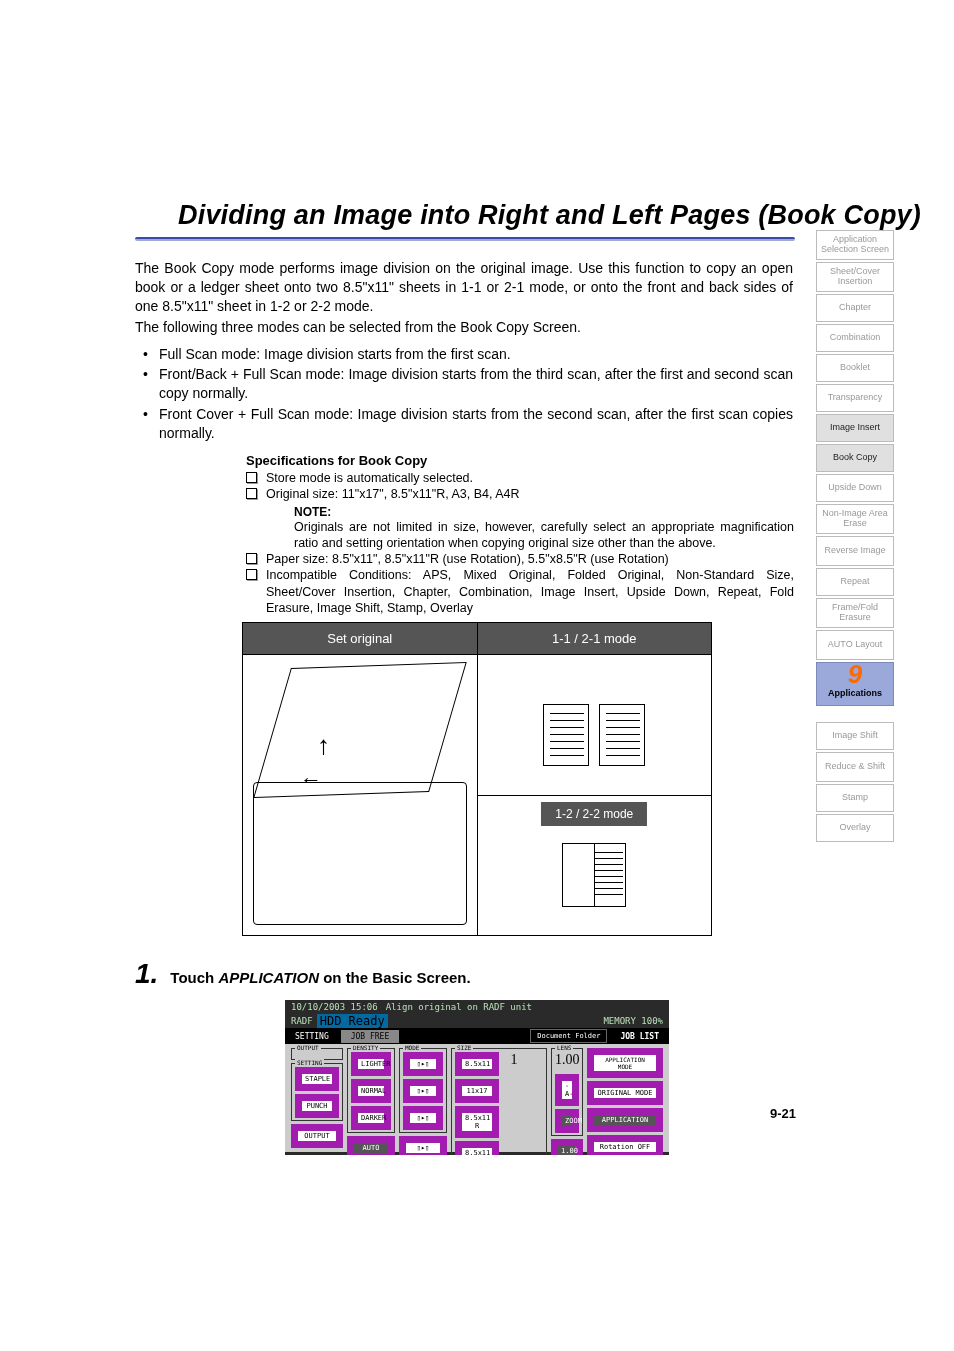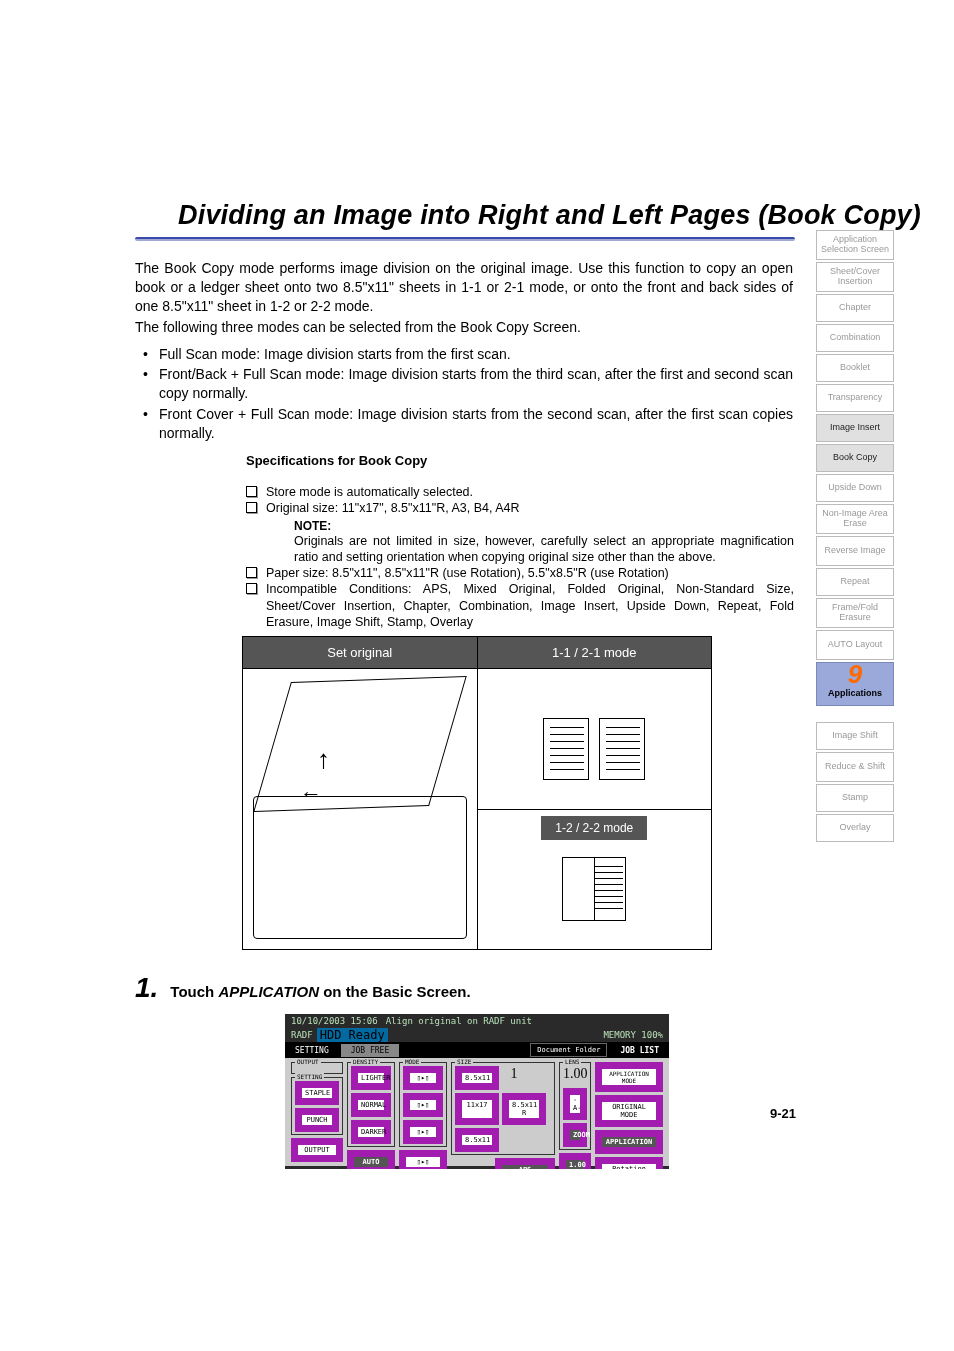--- a/index.html
+++ b/index.html
@@ -63,21 +63,21 @@
     top: 0;
   }
   .spec-block {
     margin-left: 246px;
     width: 548px;
   }
   .spec-title {
     font-size: 13px;
     font-weight: bold;
     margin-top: 10px;
-    margin-bottom: 16px;
+    margin-bottom: 2px;
   }
   .spec-item {
     font-size: 12.5px;
     line-height: 1.3;
     position: relative;
     padding-left: 20px;
     text-align: justify;
   }
   .spec-item .box {
     position: absolute;
@@ -314,21 +314,21 @@
     gap: 3px;
   }
   .pbtn {
     background: #fff;
     border: 7px solid #a21caf;
     padding: 1px 3px;
     font-size: 7px;
     text-align: center;
   }
   .pbtn.dark {
-    background: #555; color: #fff; font-weight: bold;
+    background: #555; color: #fff;
   }
   .fieldset {
     border: 1px solid #333;
     padding: 3px 3px 2px 3px;
     position: relative;
   }
   .fieldset .legend {
     position: absolute;
     top: -5px; left: 3px;
     background: #ccc;
@@ -534,21 +534,21 @@
       </div>
       <div class="panel-col" style="width:32px">
         <div class="fieldset" style="flex:1">
           <span class="legend">LENS</span>
           <div class="lens-val">1.00</div>
           <div class="pbtn" style="margin-top:6px">-A-</div>
           <div class="pbtn dark" style="margin-top:3px">ZOOM</div>
         </div>
         <div class="pbtn dark">1.00</div>
       </div>
-      <div class="panel-col" style="width:68px">
+      <div class="panel-col" style="width:76px">
         <div class="pbtn" style="font-size:6px">APPLICATION MODE</div>
         <div class="pbtn">ORIGINAL MODE</div>
         <div class="pbtn dark">APPLICATION</div>
         <div class="pbtn">Rotation OFF</div>
         <div style="flex:1"></div>
         <div class="pbtn">STORE</div>
       </div>
     </div>
   </div>
 

